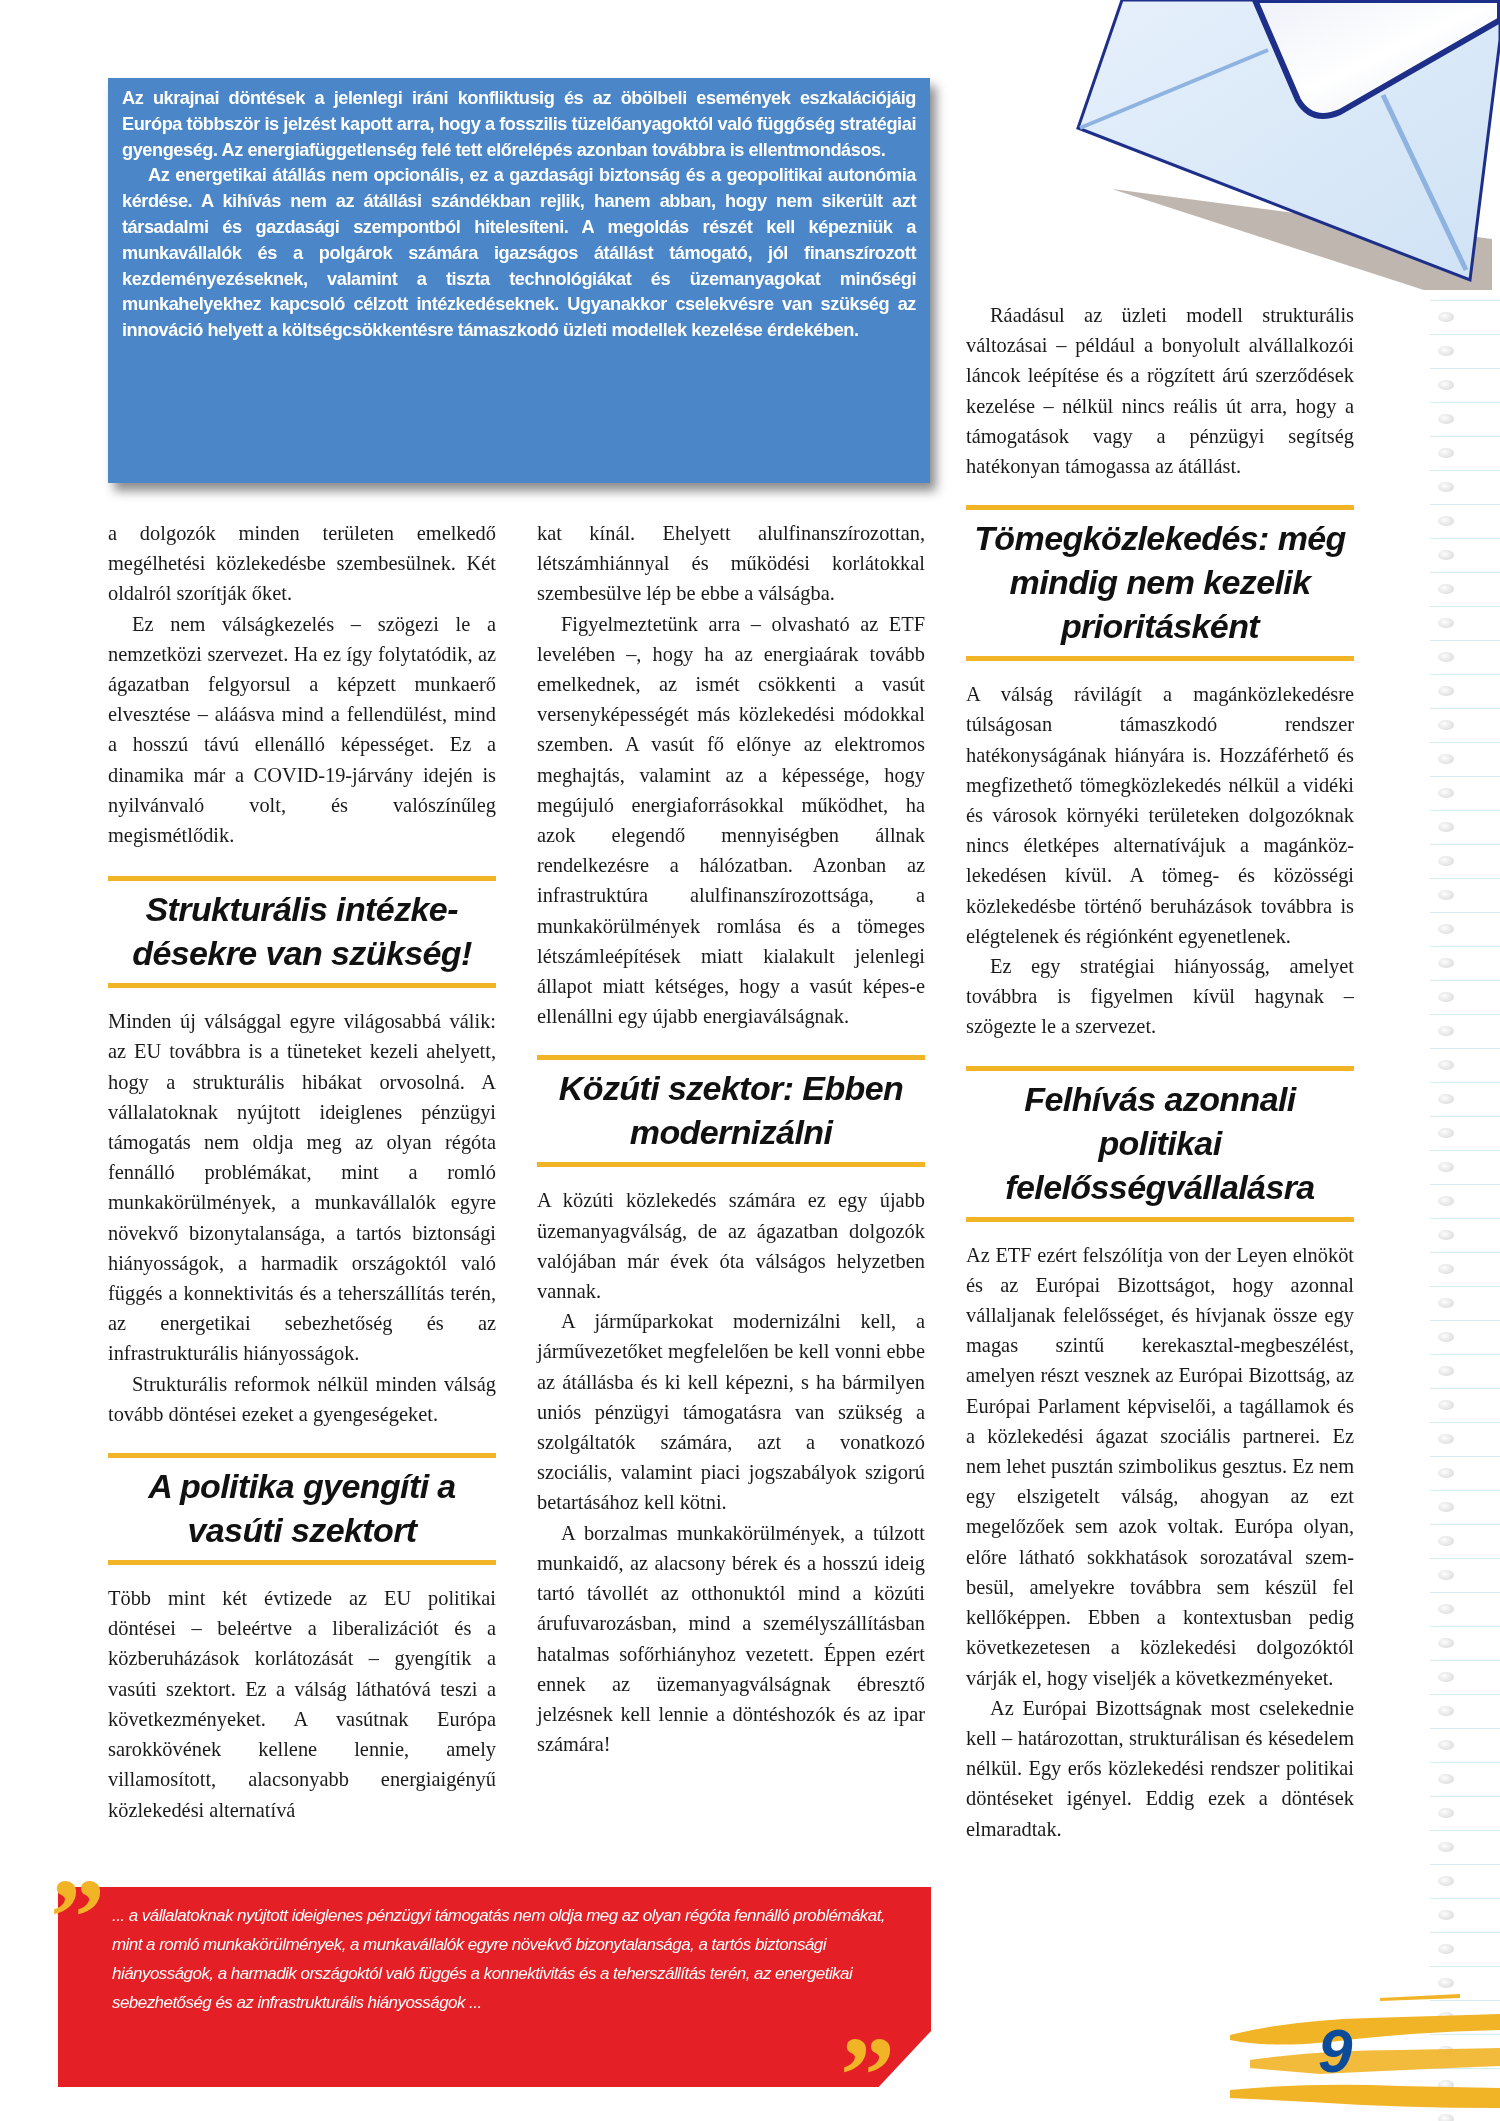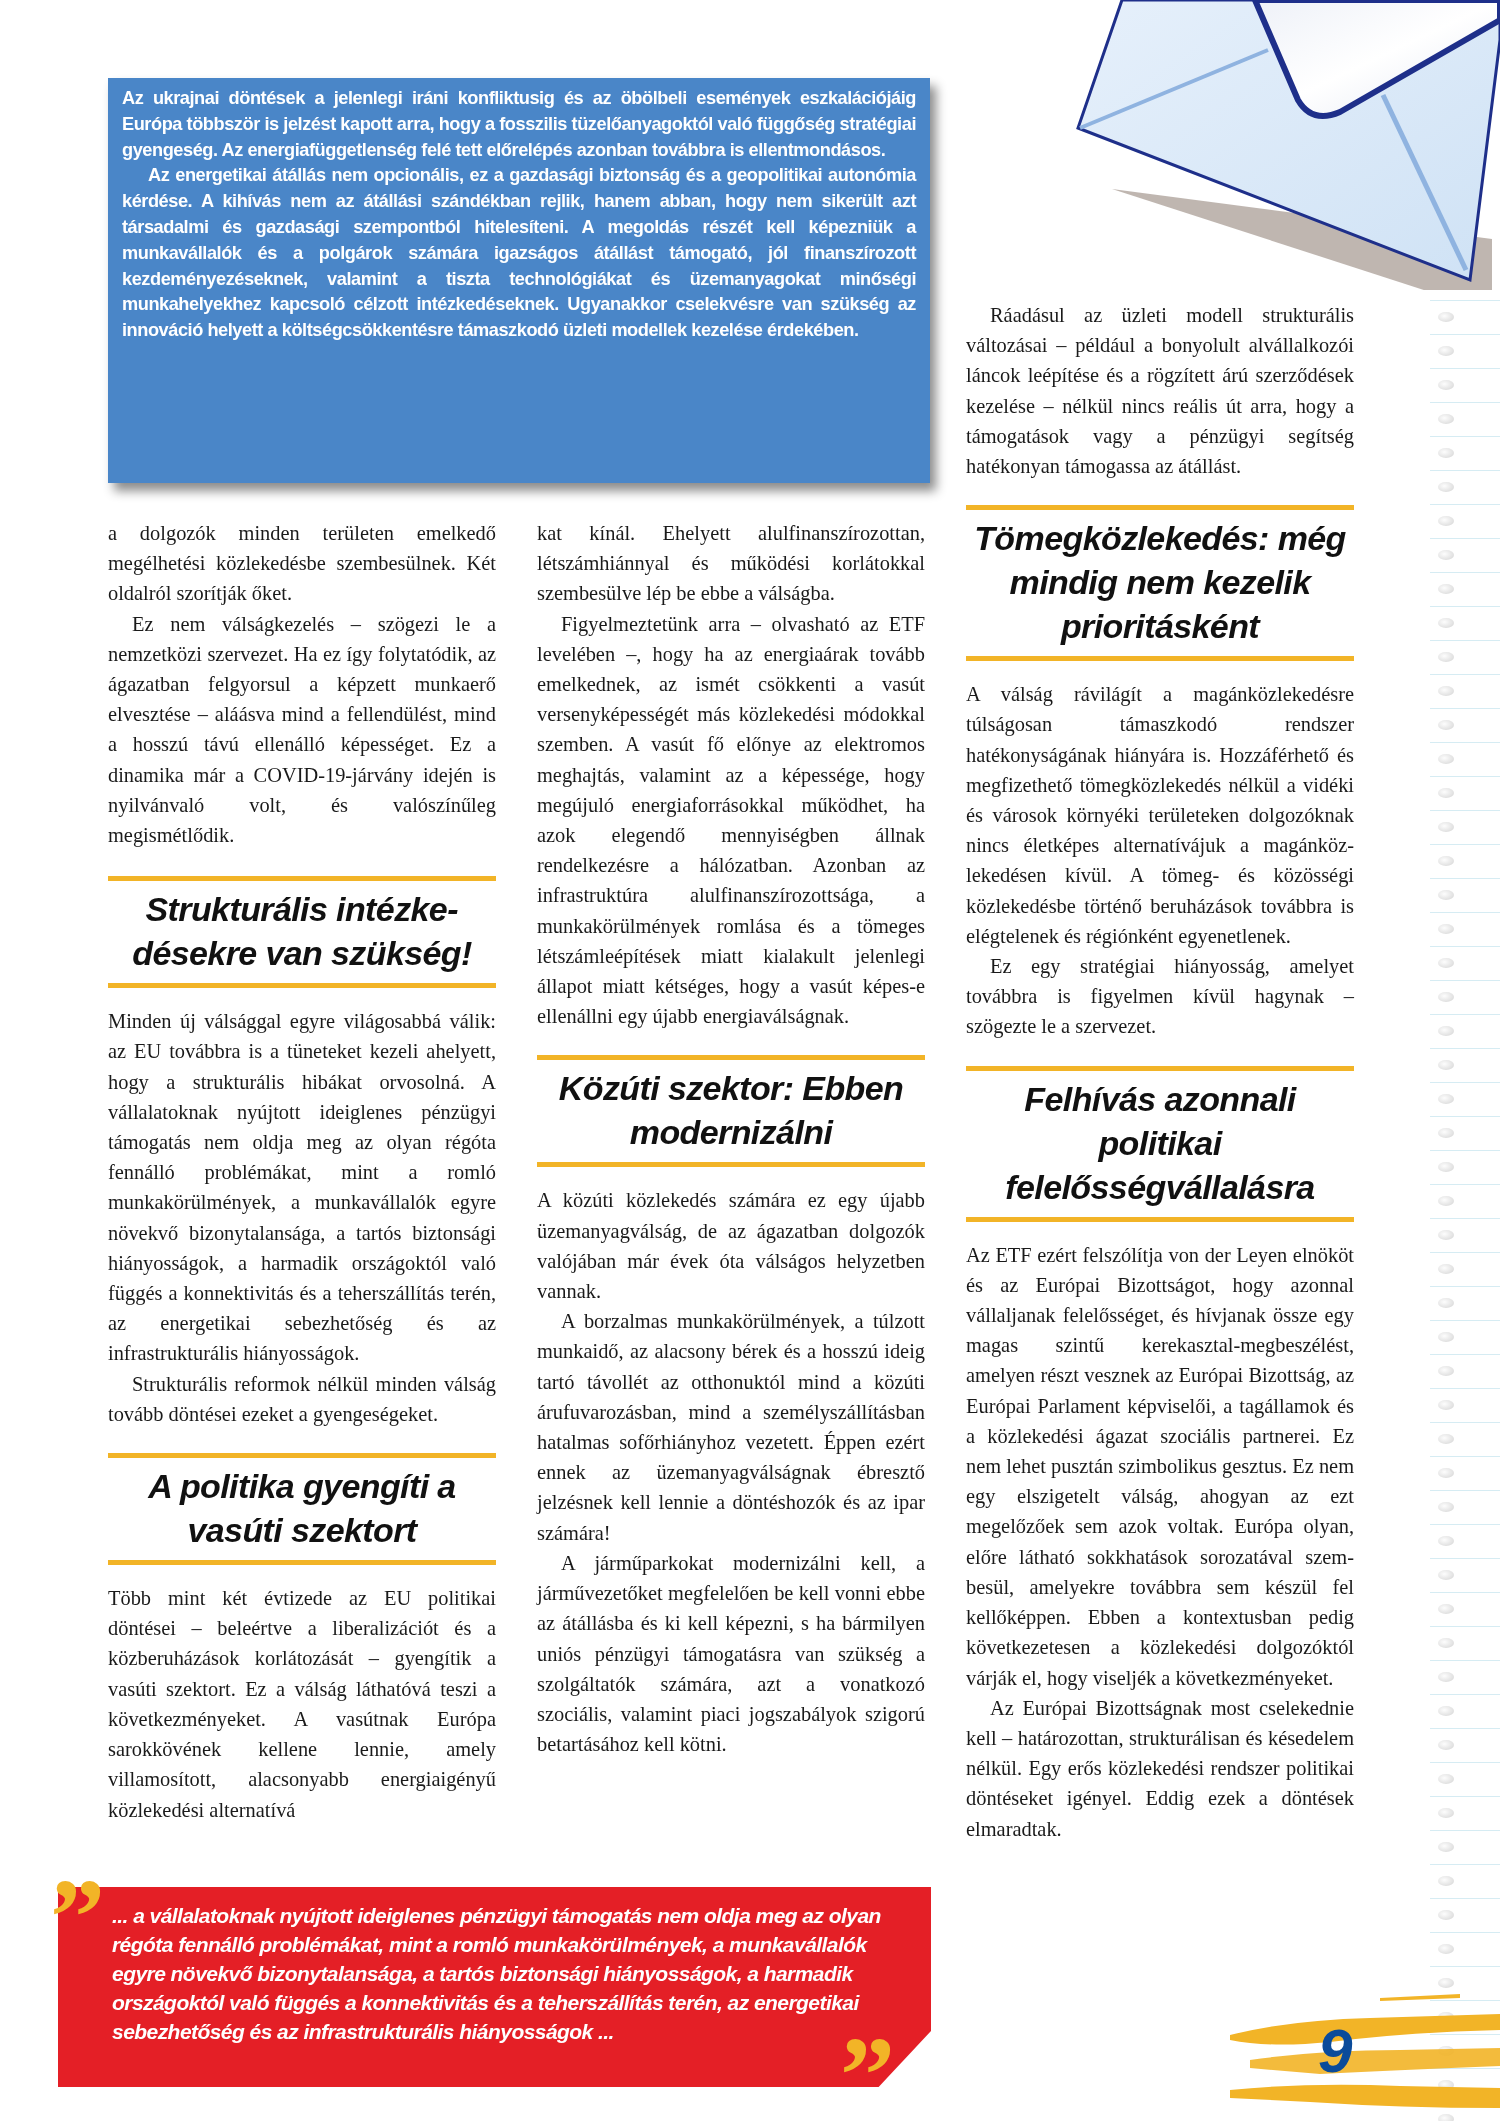--- a/index.html
+++ b/index.html
@@ -34,22 +34,22 @@
 
   .heading { border-top: 5px solid #f2b427; border-bottom: 5px solid #f2b427;
              margin: 24px 0 18px 0; padding: 6px 0 8px 0; text-align: center;
              font-family: "Liberation Sans", sans-serif; font-weight: bold; font-style: italic;
              font-size: 34px; line-height: 44px; color: #111; letter-spacing: -0.6px; }
 
   
   .quote-box { position: absolute; left: 58px; top: 1887px; width: 873px; height: 200px;
                background: #e41f26; clip-path: polygon(0 0, 100% 0, 100% 72%, 94% 100%, 0 100%);
                padding: 14px 20px 0 28px; }
-  .quote-text { font-family: "Liberation Sans", sans-serif; font-weight: bold; font-style: italic;
-                color: #fff; font-size: 21px; line-height: 29px; letter-spacing: -0.55px; }
+  .quote-text { font-family: "Liberation Sans", sans-serif; font-weight: normal; font-style: italic;
+                color: #fff; font-size: 17px; line-height: 29px; letter-spacing: -0.55px; }
   .quote-mark { position: absolute; font-family: "Liberation Serif", serif; font-weight: bold;
                 color: #f2b427; font-size: 110px; line-height: 1; }
   #qm-open { left: 50px; top: 1862px; }
   #qm-close { left: 840px; top: 2020px; }
 
   
   .page-num-wrap { position: absolute; left: 1230px; top: 1990px; width: 270px; height: 131px; }
   .page-number { position: absolute; left: 1318px; top: 2020px; font-family: "Liberation Sans", sans-serif;
                  font-weight: bold; font-style: italic; font-size: 62px; color: #0b4b9a; line-height: 1; }
 </style>
@@ -201,22 +201,22 @@
   <p class="indent">Strukturális reformok nélkül minden válság tovább döntései ezeket a gyenge­ségeket.</p>
   <h2 class="heading">A politika gyengíti a vasúti szektort</h2>
   <p>Több mint két évtizede az EU politikai döntései – beleértve a liberalizációt és a közberuházások korlátozását – gyengí­tik a vasúti szektort. Ez a válság látha­tóvá teszi a következményeket. A vas­útnak Európa sarokkövének kellene lennie, amely villamosított, alacsonyabb energiaigényű közlekedési alternatívá­</p>
 </article>
 
 <article class="col" id="col2">
   <p>kat kínál. Ehelyett alulfinanszírozottan, létszámhiánnyal és működési korláto­kkal szembesülve lép be ebbe a válságba.</p>
   <p class="indent">Figyelmeztetünk arra – olvasható az ETF levelében –, hogy ha az ener­giaárak tovább emelkednek, az ismét csökkenti a vasút versenyképességét más közlekedési módokkal szemben. A vasút fő előnye az elektromos meg­hajtás, valamint az a képessége, hogy megújuló energiaforrásokkal működ­het, ha azok elegendő mennyiségben állnak rendelkezésre a hálózatban. Azonban az infrastruktúra alulfinan­szírozottsága, a munkakörülmények romlása és a tömeges létszámleépítések miatt kialakult jelenlegi állapot miatt kétséges, hogy a vasút képes-e ellenáll­ni egy újabb energiaválságnak.</p>
   <h2 class="heading">Közúti szektor: Ebben modernizálni</h2>
   <p>A közúti közlekedés számára ez egy újabb üzemanyagválság, de az ágazat­ban dolgozók valójában már évek óta válságos helyzetben vannak.</p>
+  <p class="indent">A járműparkokat modernizálni kell, a járművezetőket megfelelően be kell vonni ebbe az átállásba és ki kell ké­pezni, s ha bármilyen uniós pénzügyi támogatásra van szükség a szolgáltatók számára, azt a vonatkozó szociális, va­lamint piaci jogszabályok szigorú be­tartásához kell kötni.</p>
   <p class="indent">A borzalmas munkakörülmények, a túlzott munkaidő, az alacsony bérek és a hosszú ideig tartó távollét az ottho­nuktól mind a közúti árufuvarozásban, mind a személyszállításban hatalmas sofőrhiányhoz vezetett. Éppen ezért ennek az üzemanyagválságnak ébresz­tő jelzésnek kell lennie a döntéshozók és az ipar számára!</p>
-  <p class="indent">A járműparkokat modernizálni kell, a járművezetőket megfelelően be kell vonni ebbe az átállásba és ki kell ké­pezni, s ha bármilyen uniós pénzügyi támogatásra van szükség a szolgáltatók számára, azt a vonatkozó szociális, va­lamint piaci jogszabályok szigorú be­tartásához kell kötni.</p>
 </article>
 
 <article class="col" id="col3">
   <p class="indent">Ráadásul az üzleti modell struktu­rális változásai – például a bonyolult alvállalkozói láncok leépítése és a rög­zített árú szerződések kezelése – nélkül nincs reális út arra, hogy a támogatások vagy a pénzügyi segítség hatékonyan támogassa az átállást.</p>
   <h2 class="heading">Tömegközlekedés: még mindig nem kezelik prioritásként</h2>
   <p>A válság rávilágít a magánközleke­désre túlságosan támaszkodó rendszer hatékonyságának hiányára is. Hozzá­férhető és megfizethető tömegközle­kedés nélkül a vidéki és városok kör­nyéki területeken dolgozóknak nincs életképes alternatívájuk a magánköz­lekedésen kívül. A tömeg- és közössé­gi közlekedésbe történő beruházások továbbra is elégtelenek és régiónként egyenetlenek.</p>
   <p class="indent">Ez egy stratégiai hiányosság, ame­lyet továbbra is figyelmen kívül hagy­nak – szögezte le a szervezet.</p>
   <h2 class="heading">Felhívás azonnali politikai felelősségvállalásra</h2>
   <p>Az ETF ezért felszólítja von der Ley­en elnököt és az Európai Bizottságot, hogy azonnal vállaljanak felelősséget, és hívjanak össze egy magas szintű ke­rekasztal-megbeszélést, amelyen részt vesznek az Európai Bizottság, az Eu­rópai Parlament képviselői, a tagálla­mok és a közlekedési ágazat szociális partnerei. Ez nem lehet pusztán szim­bolikus gesztus. Ez nem egy elszigetelt válság, ahogyan az ezt megelőzőek sem azok voltak. Európa olyan, előre látható sokkhatások sorozatával szem­besül, amelyekre továbbra sem készül fel kellőképpen. Ebben a kontextusban pedig következetesen a közlekedési dolgozóktól várják el, hogy viseljék a következményeket.</p>
   <p class="indent">Az Európai Bizottságnak most cse­lekednie kell – határozottan, struktu­rálisan és késedelem nélkül. Egy erős közlekedési rendszer politikai dönté­seket igényel. Eddig ezek a döntések elmaradtak.</p>

